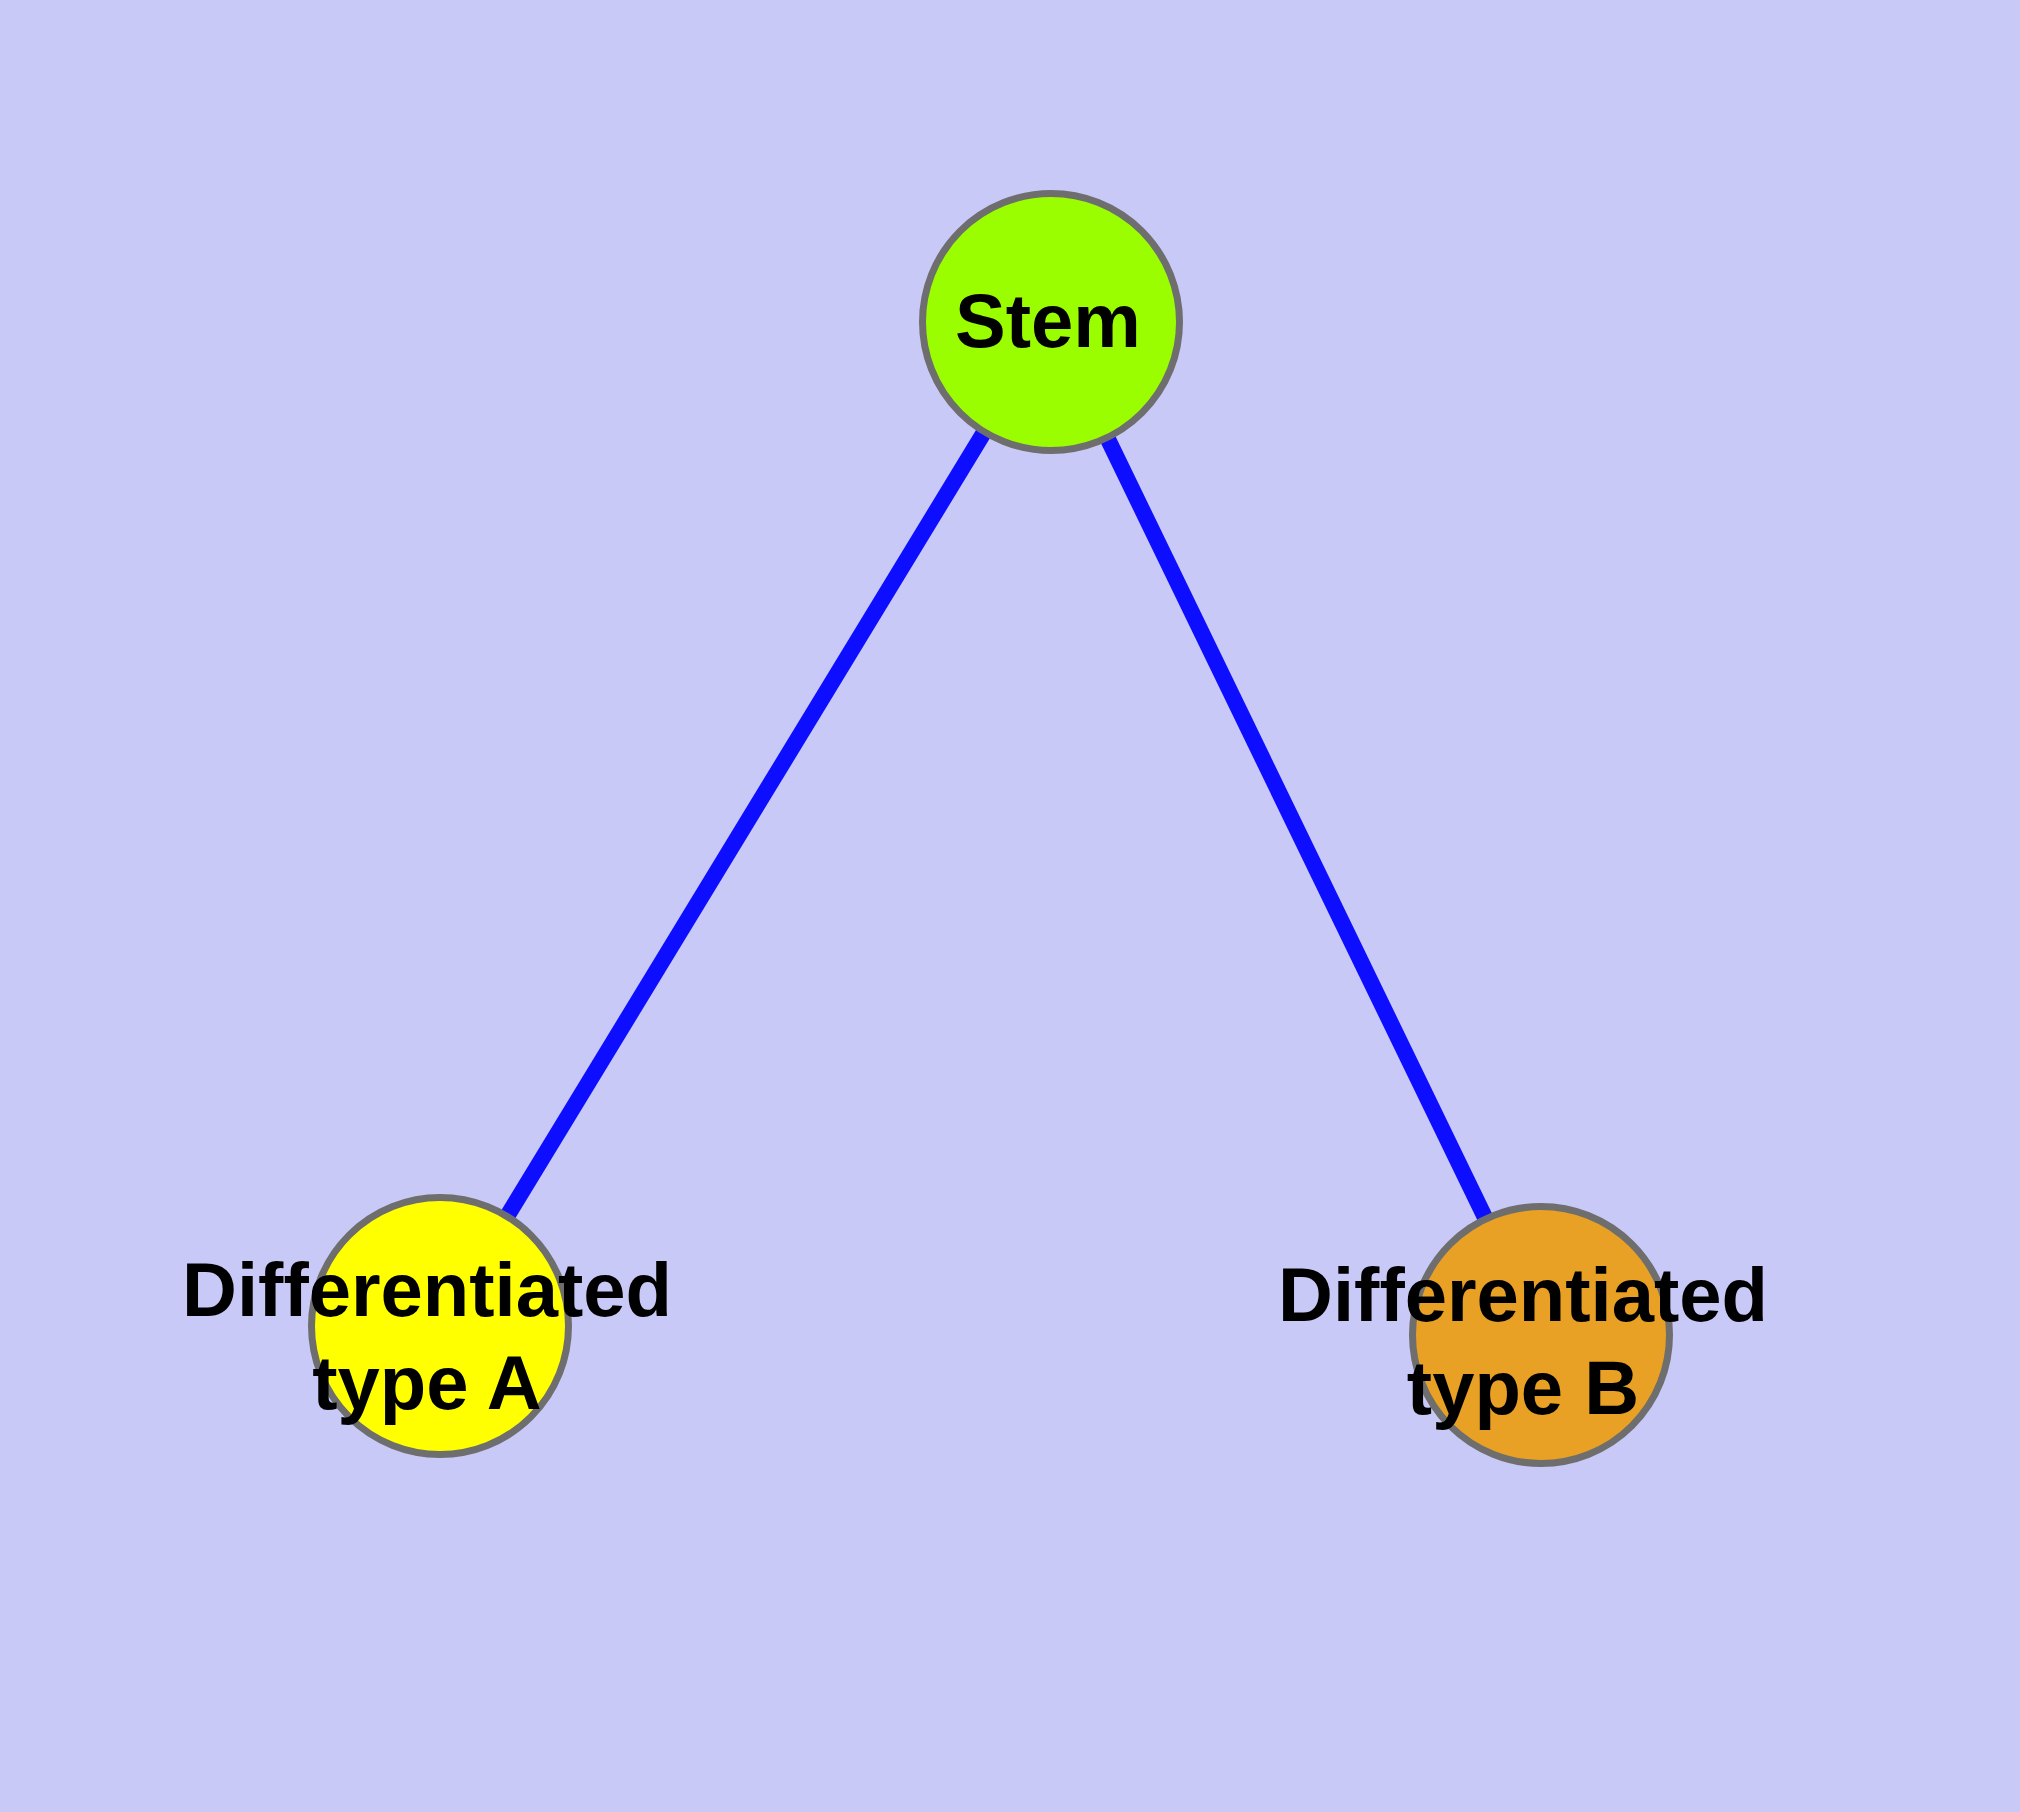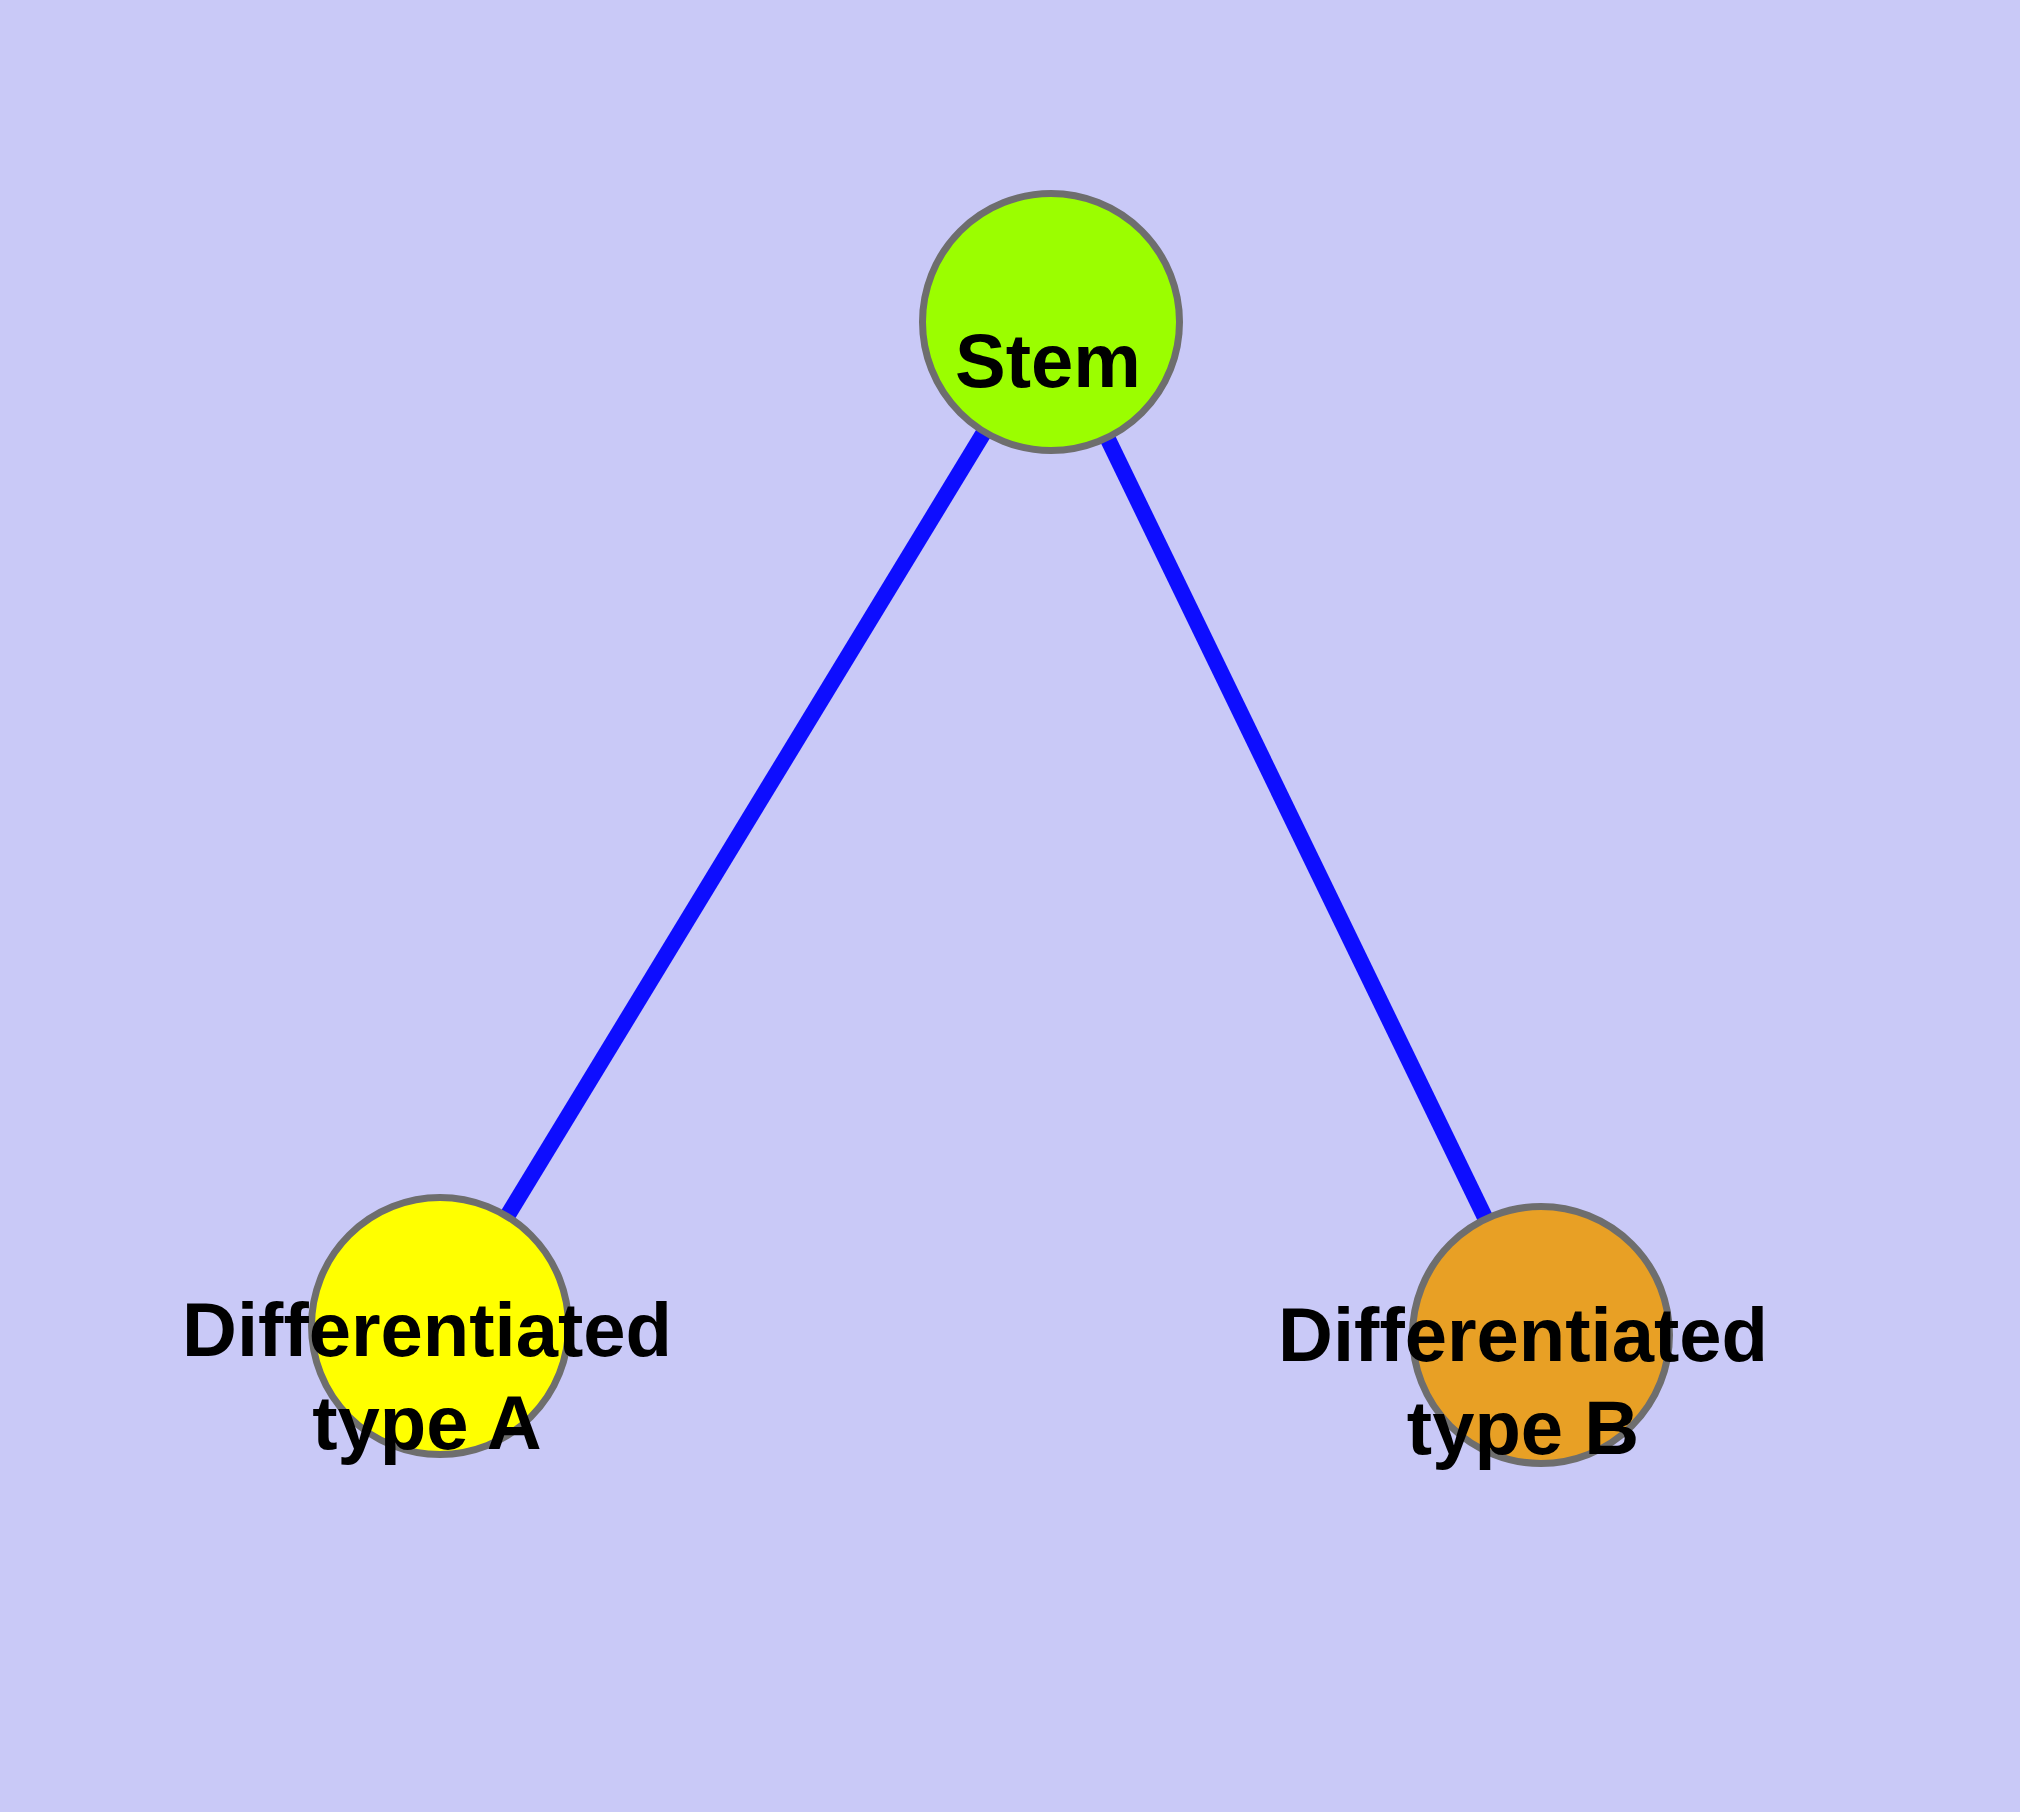--- a/index.html
+++ b/index.html
@@ -30,21 +30,20 @@
     position: absolute;
     transform: translate(-50%, -50%);
     width: max-content;
     text-align: center;
     white-space: pre-line;
     font-weight: bold;
     font-size: 76px;
     line-height: 1.22;
     color: #000000;
     pointer-events: none;
-    margin-top: 40px;
   }
 </style>
 </head>
 <body>
 
 <div class="canvas" style="background: rgb(201, 201, 247);">
 
   <svg class="edges-layer" id="edges-layer" viewBox="0 0 2384 2138" xmlns="http://www.w3.org/2000/svg">
       <line x1="1240" y1="380" x2="519" y2="1565" stroke="#0D0DFF" stroke-width="19"></line>
       <line x1="1240" y1="380" x2="1819" y2="1575" stroke="#0D0DFF" stroke-width="19"></line>

